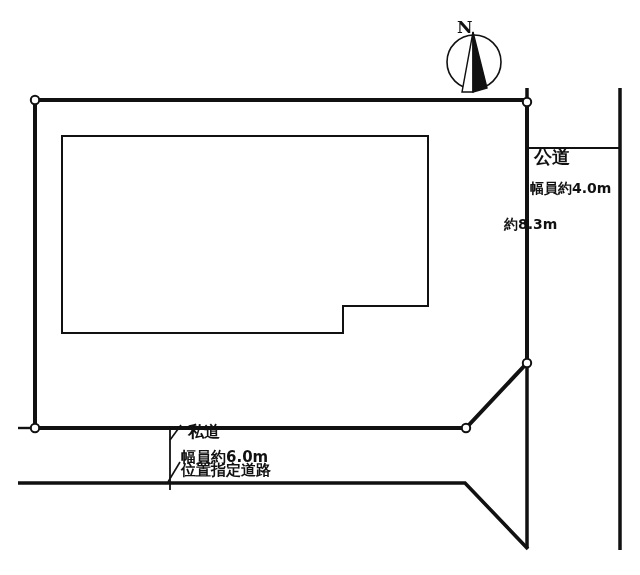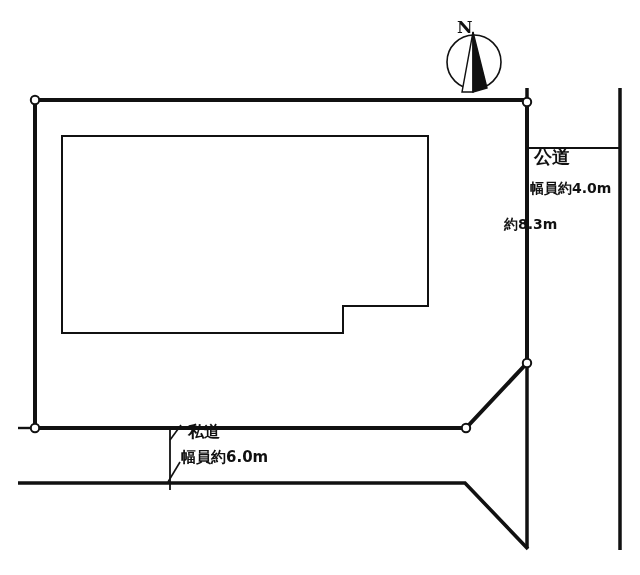--- a/index.html
+++ b/index.html
@@ -96,14 +96,15 @@
   <div class="label label-koudou">公道</div>
 
   <div class="label label-koudou-w">幅員約4.0m</div>
 
   <div class="label label-depth">約8.3m</div>
 
   <div class="label label-shidou">私道</div>
 
   <div class="label label-shidou-w">幅員約6.0m</div>
 
+  <div class="label label-shitei">位置指定道路</div>
 
 </div>
 
 </body></html>

